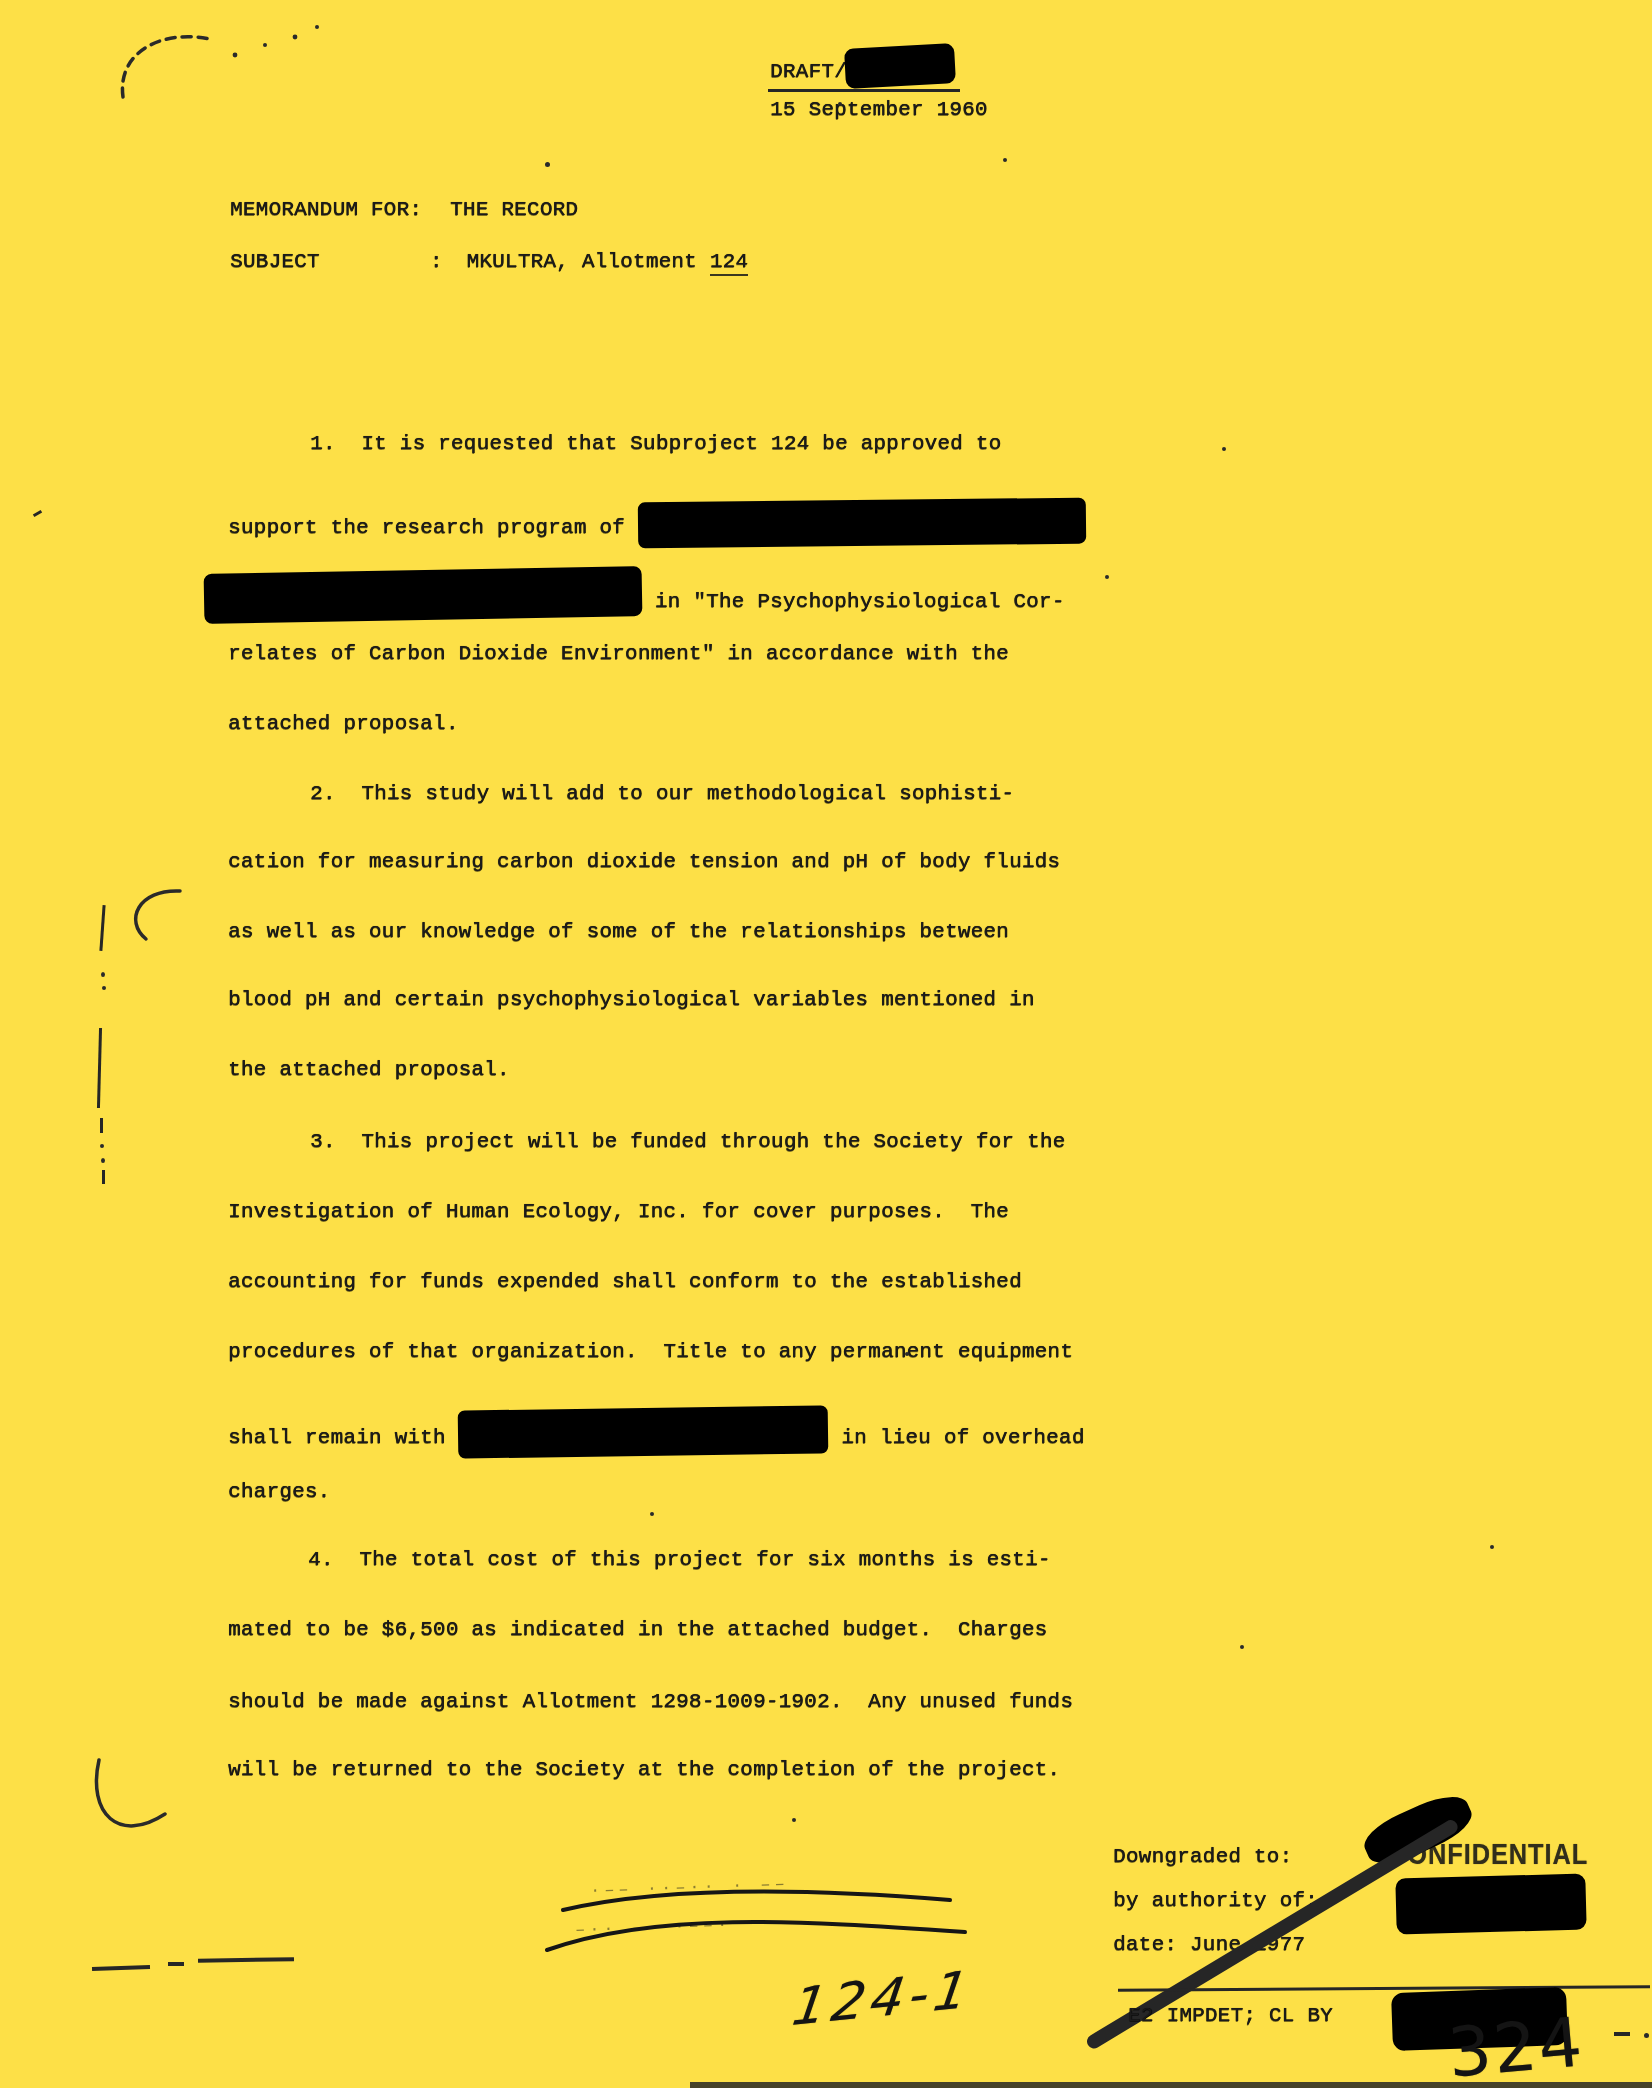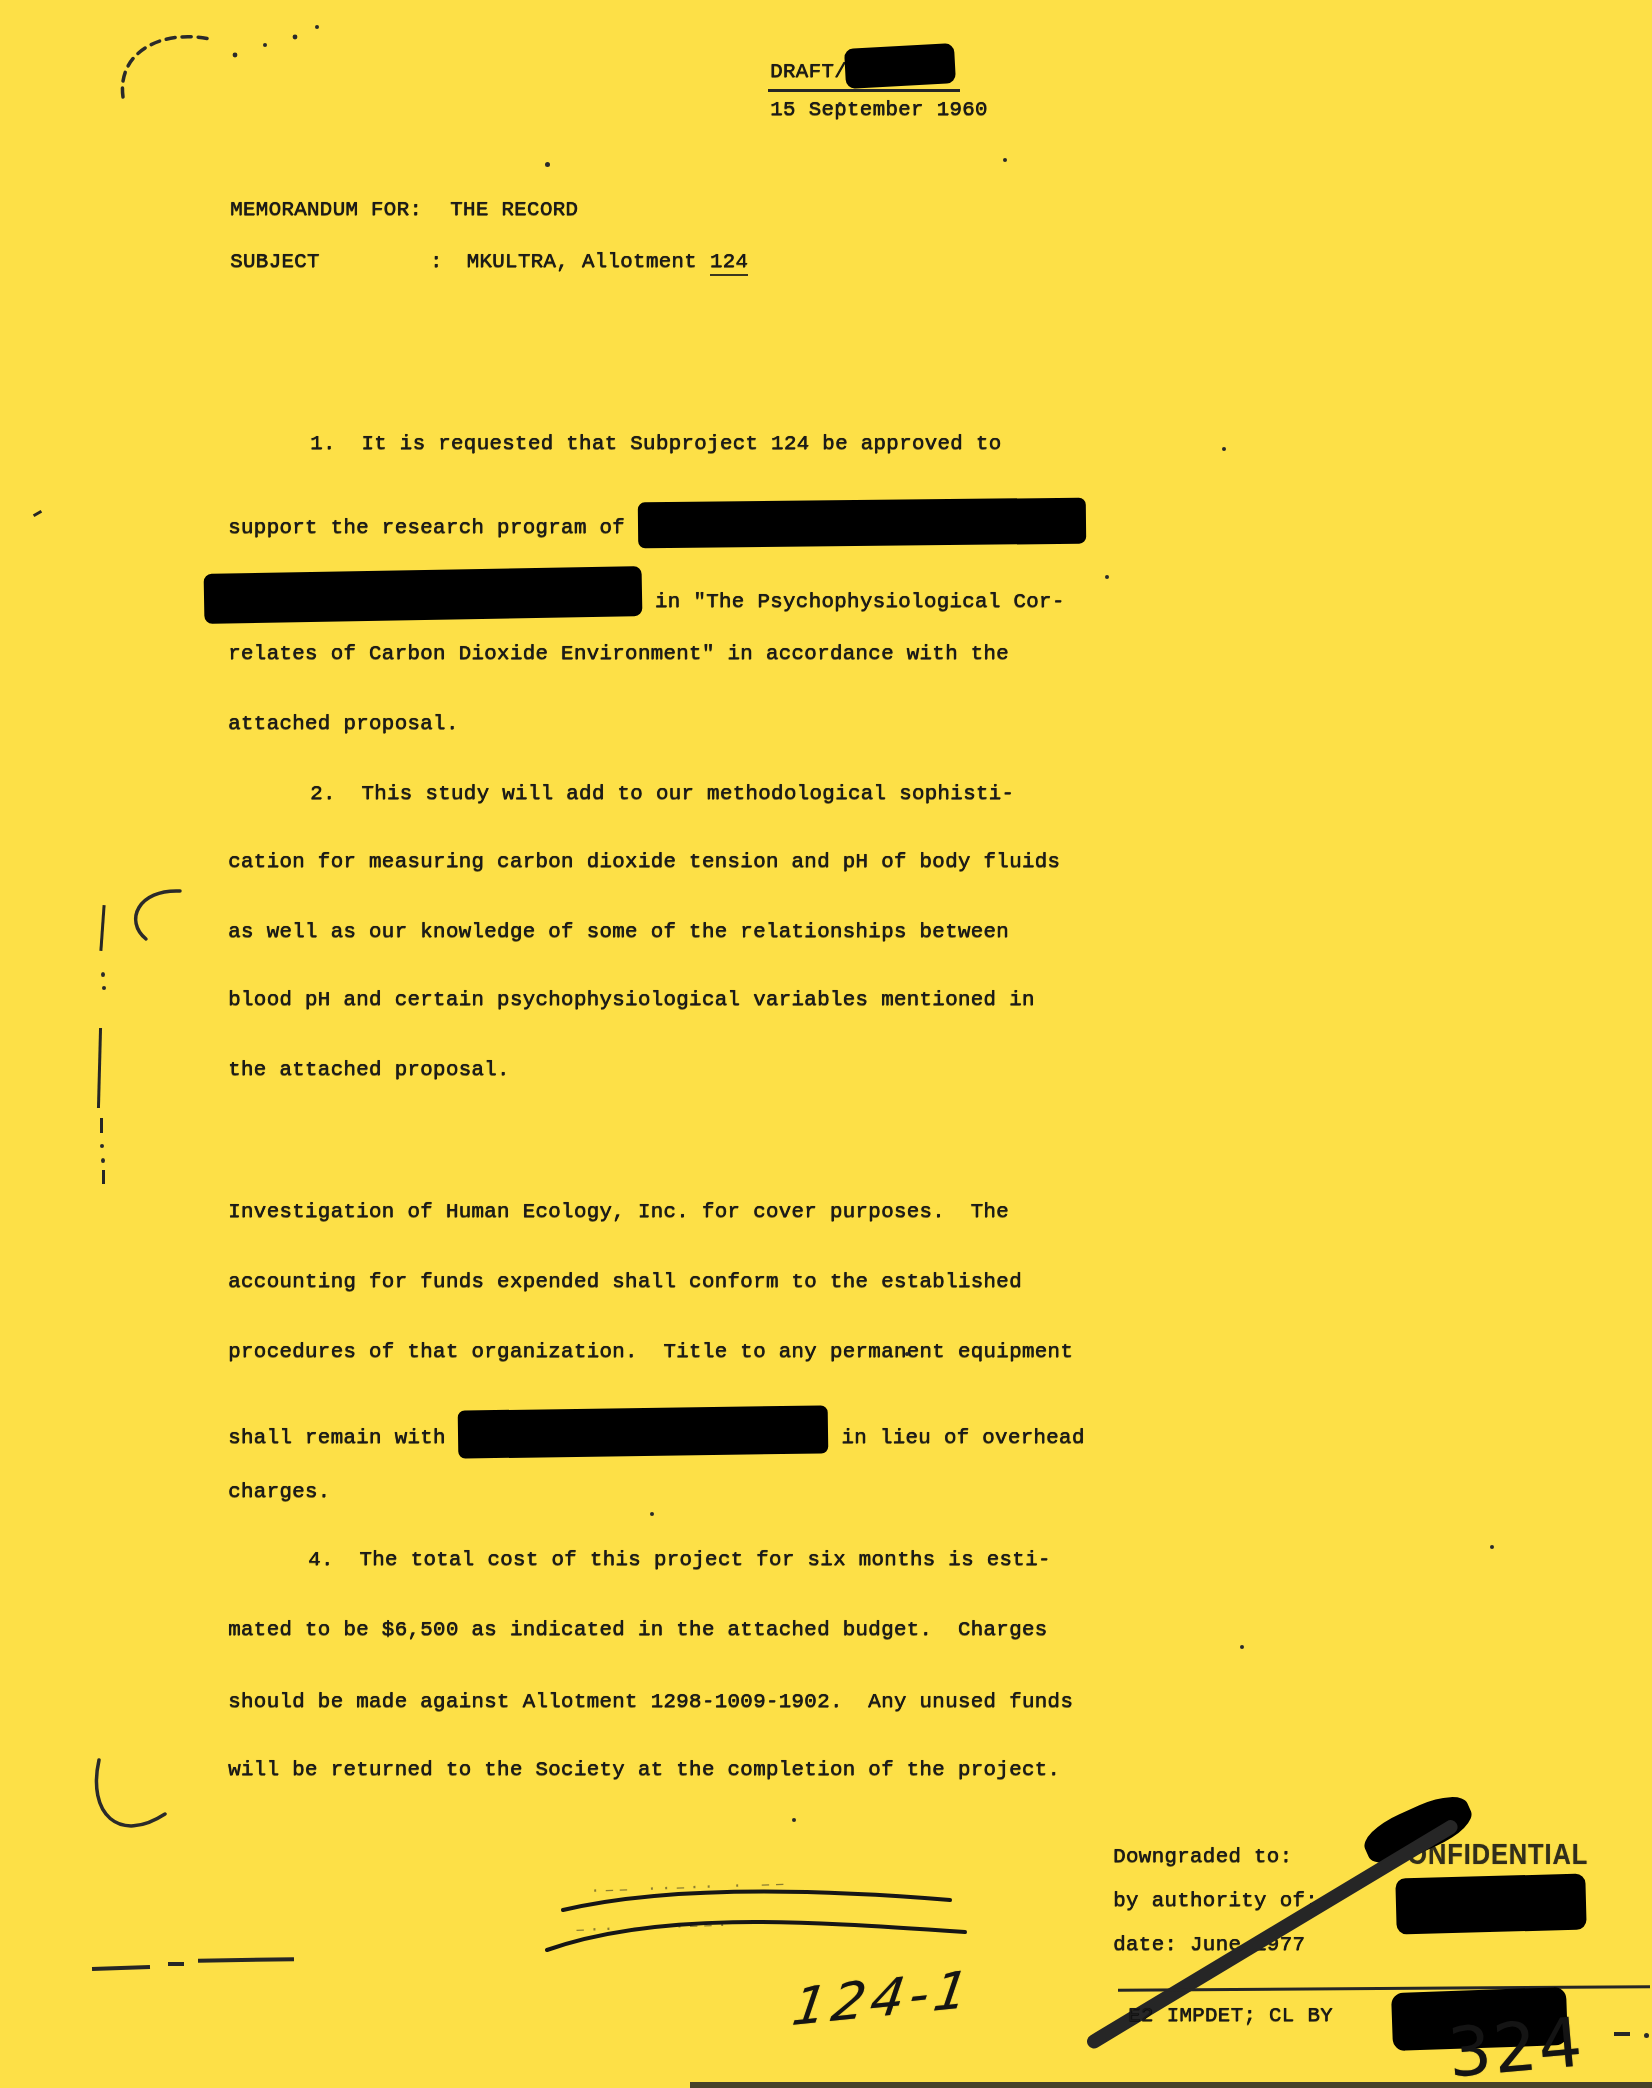--- a/index.html
+++ b/index.html
@@ -54,20 +54,21 @@
 
   <div class="tw" style="left:204px;top:570px;"><span class="redact-inline" style="width:438px;height:50px;border-radius:8px;transform:rotate(-1deg);"></span><span> in "The Psychophysiological Cor-</span></div>
 
   <div class="tw" style="left:228px;top:640px;">relates of Carbon Dioxide Environment" in accordance with the</div>
   <div class="tw" style="left:228px;top:710px;">attached proposal.</div>
   <div class="tw" style="left:310px;top:780px;">2.  This study will add to our methodological sophisti-</div>
   <div class="tw" style="left:228px;top:848px;">cation for measuring carbon dioxide tension and pH of body fluids</div>
   <div class="tw" style="left:228px;top:918px;">as well as our knowledge of some of the relationships between</div>
   <div class="tw" style="left:228px;top:986px;">blood pH and certain psychophysiological variables mentioned in</div>
   <div class="tw" style="left:228px;top:1056px;font-family:Liberation Mono, monospace;">the attached proposal.</div>
+  <div class="tw" style="left:310px;top:1128px;">3.  This project will be funded through the Society for the</div>
   <div class="tw" style="left:228px;top:1198px;">Investigation of Human Ecology, Inc. for cover purposes.  The</div>
   <div class="tw" style="left:228px;top:1268px;">accounting for funds expended shall conform to the established</div>
   <div class="tw" style="left:228px;top:1408px;"><span>shall remain with </span><span class="redact-inline" style="width:370px;height:48px;border-radius:7px;transform:rotate(-.8deg);"></span><span> in lieu of overhead</span></div>
 
   <div class="tw" style="left:228px;top:1338px;">procedures of that organization.  Title to any permanent equipment</div>
 
   <div class="tw" style="left:228px;top:1478px;">charges.</div>
   <div class="tw" style="left:308px;top:1546px;">4.  The total cost of this project for six months is esti-</div>
   <div class="tw" style="left:228px;top:1616px;">mated to be $6,500 as indicated in the attached budget.  Charges</div>
   <div class="tw" style="left:228px;top:1688px;">should be made against Allotment 1298-1009-1902.  Any unused funds</div>

